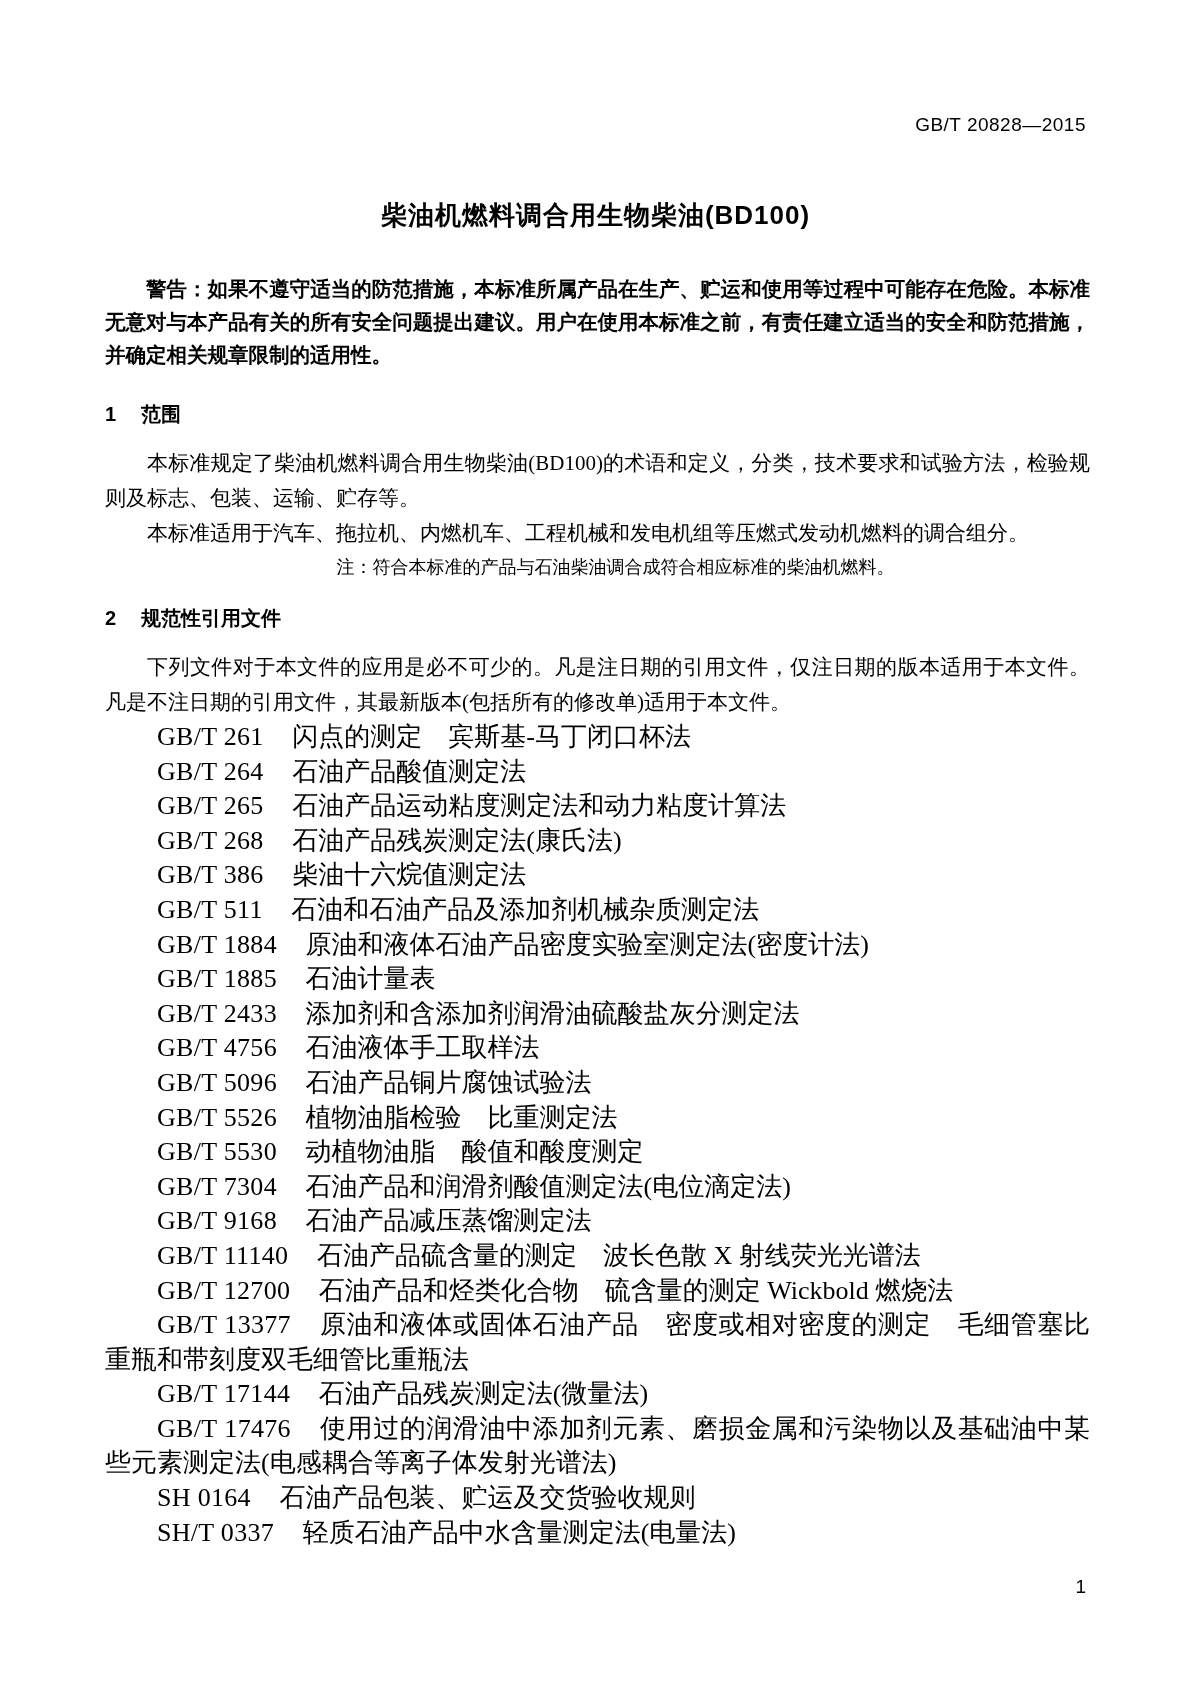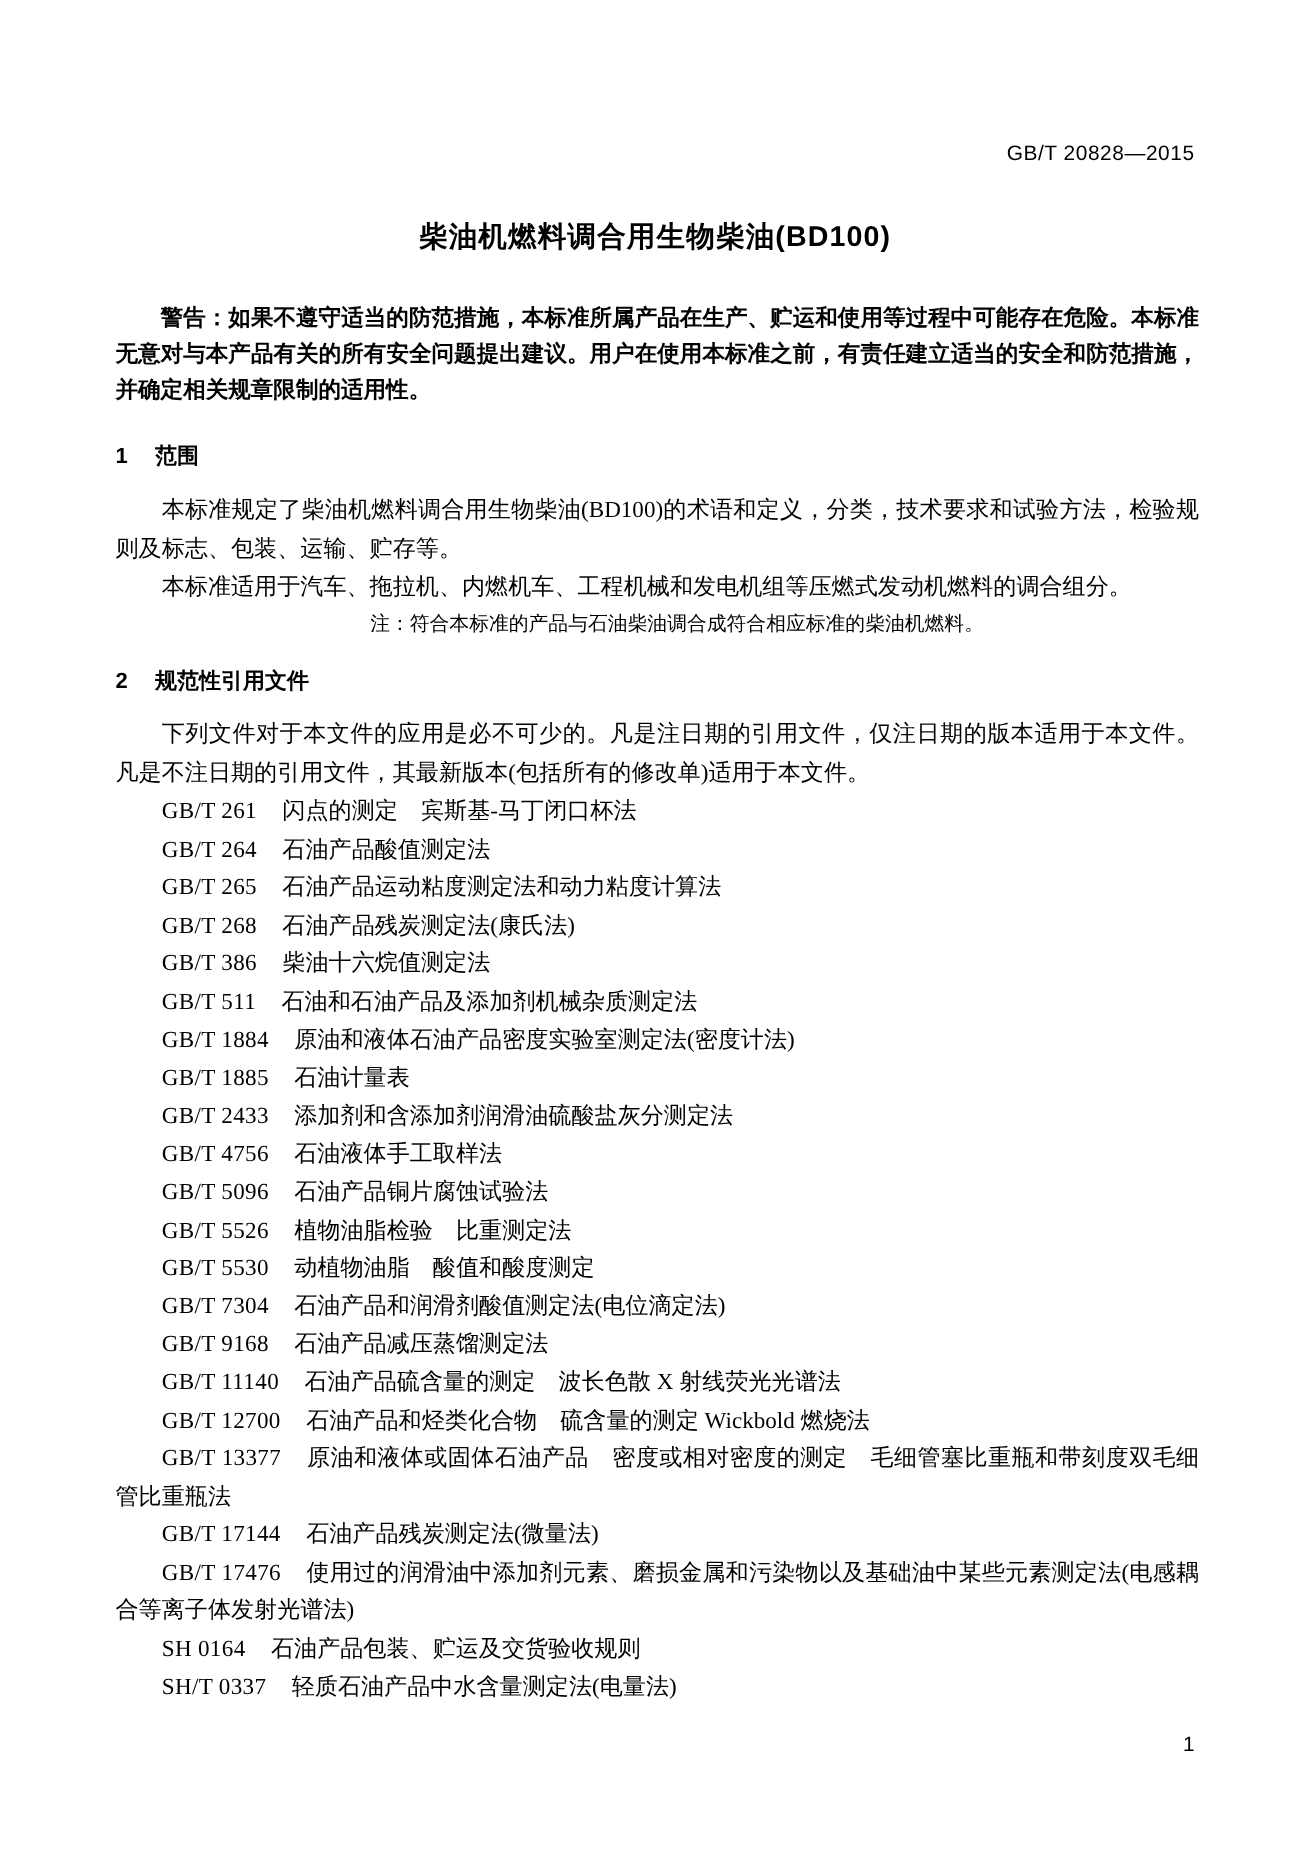--- a/index.html
+++ b/index.html
@@ -16,21 +16,21 @@
     width: 1191px;
     height: 1684px;
     margin: 0 auto;
     background: #ffffff;
     box-sizing: border-box;
     padding: 0;
     overflow: hidden;
   }
   .header {
     position: absolute;
-    top: 129px;
+    top: 114px;
     right: 105px;
     font-family: "Liberation Sans", sans-serif;
     font-size: 19px;
     letter-spacing: 0.5px;
     color: #000;
     margin-left: 45px;
   }
   .doc-title {
     position: absolute;
     top: 198px;
@@ -80,21 +80,21 @@
     text-indent: 2em;
     margin: 0;
     text-align: center;
   }
   .ref-list {
     margin: 0;
     padding: 0;
     list-style: none;
   }
   .ref-list li {
-    font-size: 21px;
+    font-size: 26px;
     line-height: 34.6px;
     text-indent: 2em;
     text-align: justify;
   }
   .ref-list li .code {
     display: inline;
     letter-spacing: 0.3px;
   }
   .ref-list li .gap {
     display: inline-block;

